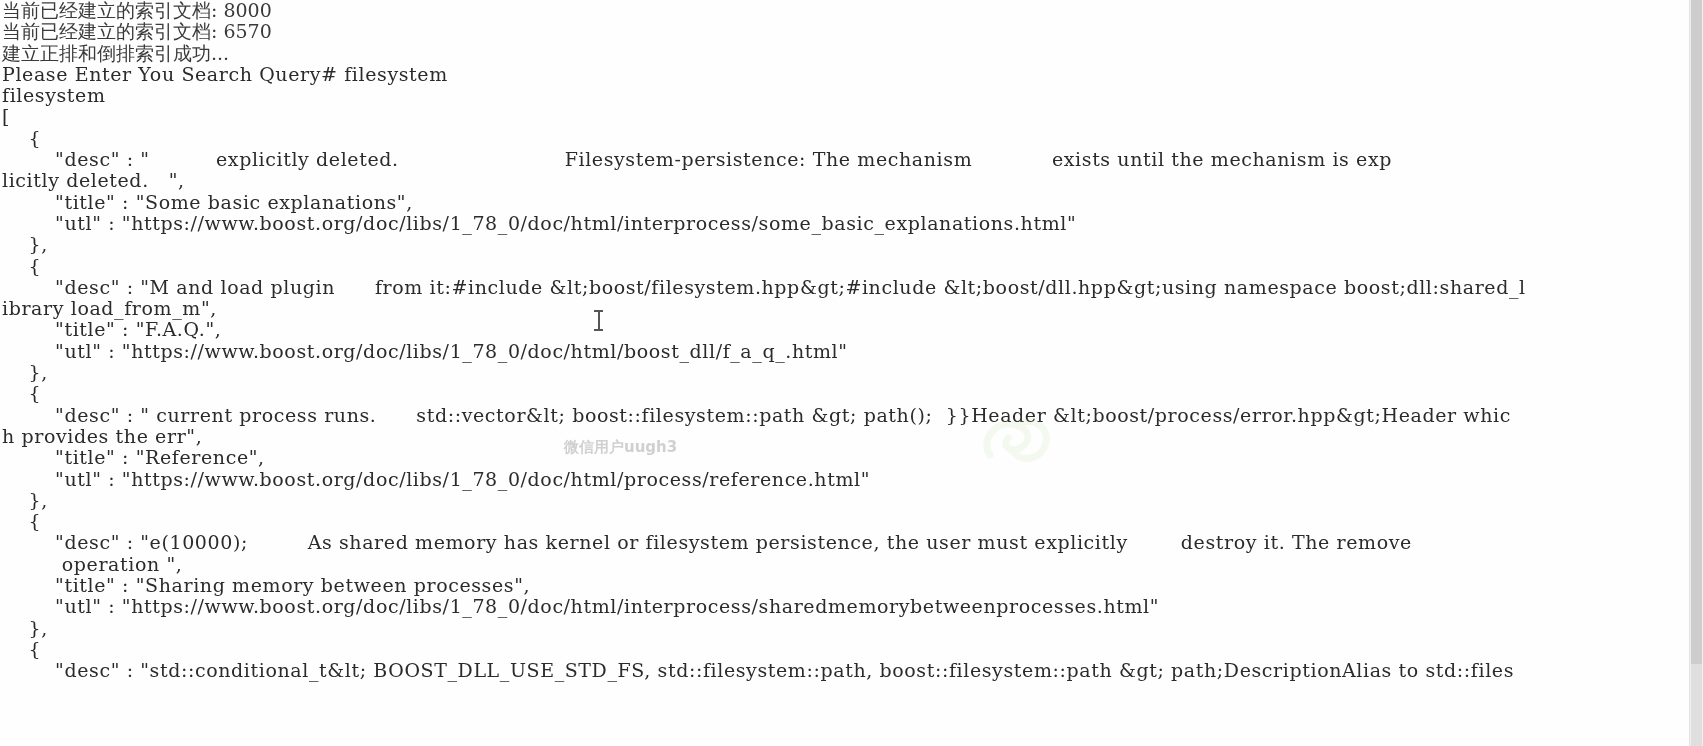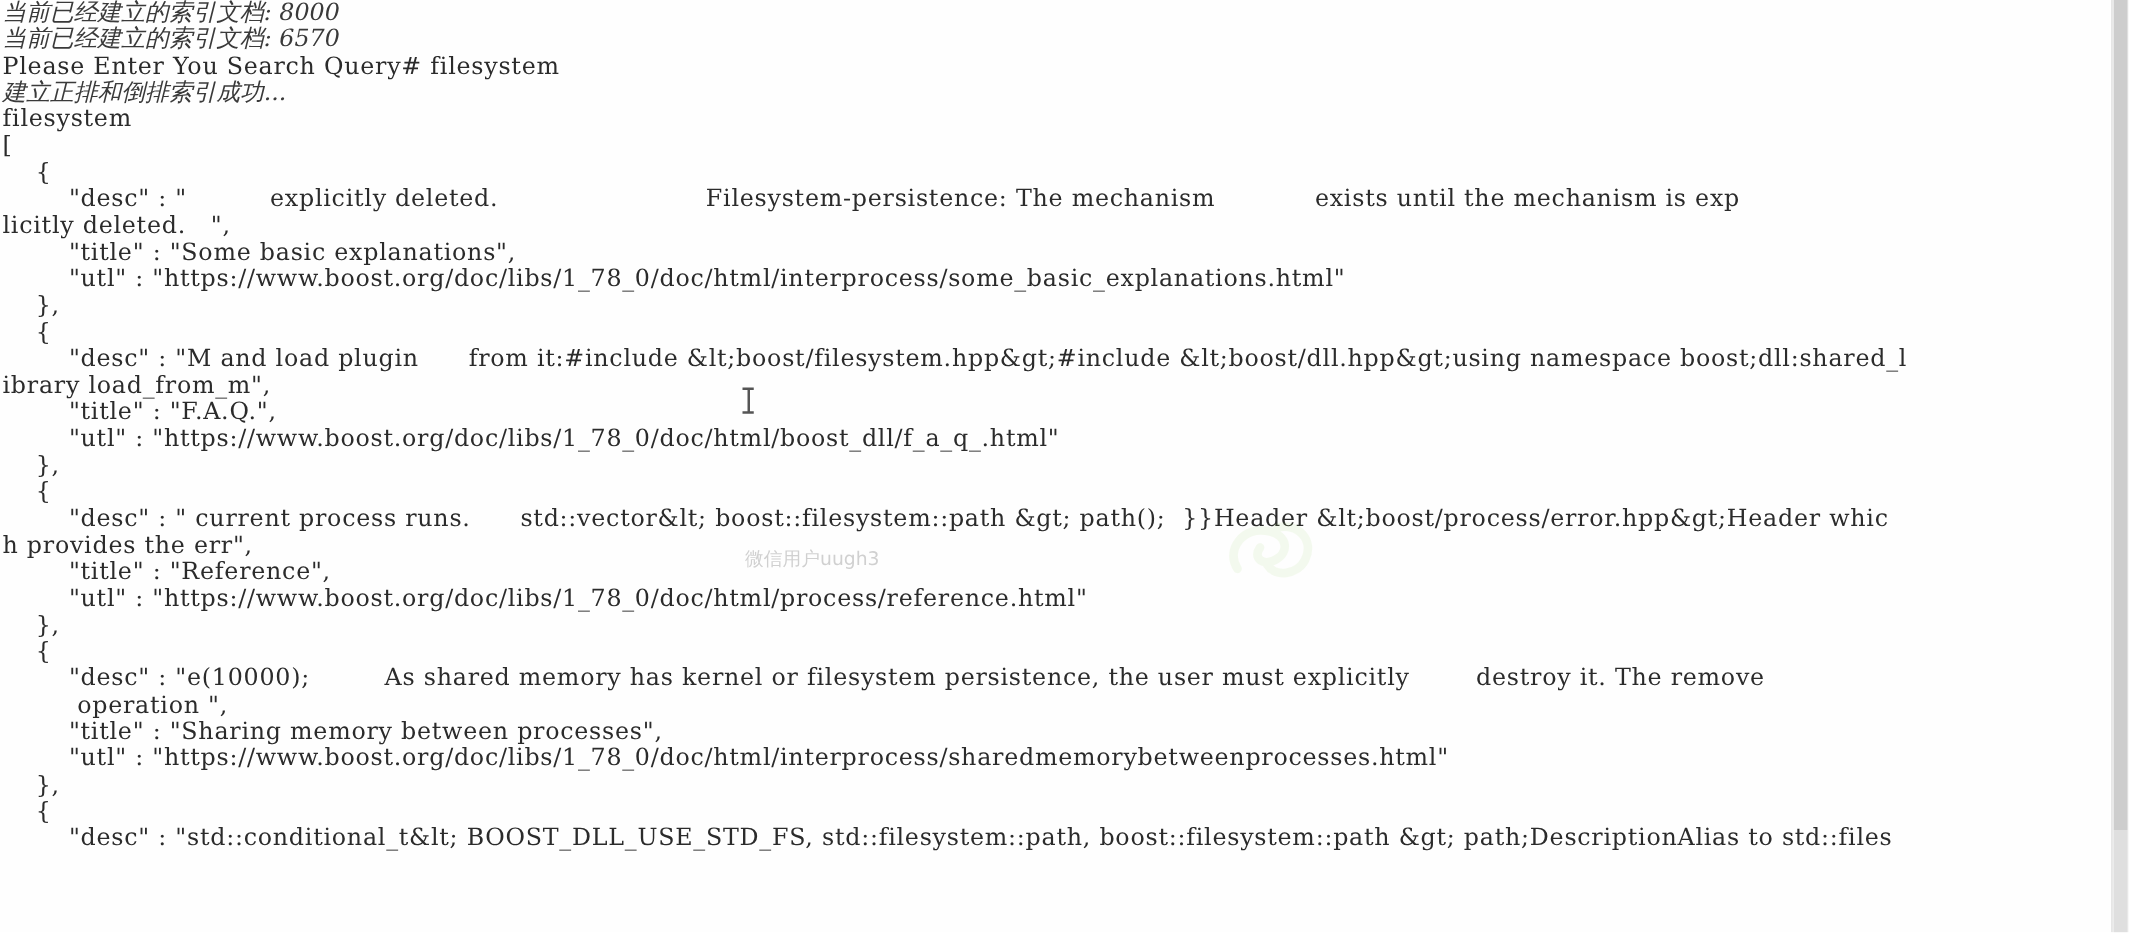--- a/index.html
+++ b/index.html
@@ -32,21 +32,20 @@
     color: #2b2b2b;
     white-space: pre;
     letter-spacing: 0.6px;
     padding-left: 2px;
     font-family: "DejaVu Serif", "Liberation Serif", serif;
     -webkit-font-smoothing: antialiased;
   }
   .line.cjk {
     color: #3a3a3a;
     letter-spacing: 0px;
-    font-style: italic;
   }
   
   #scrollbar-track {
     position: absolute;
     right: 0;
     top: 0;
     width: 13px;
     height: 746px;
     background: #f0f0f0;
     border-left: 1px solid #e2e2e2;
@@ -90,25 +89,25 @@
     left: 0px;
     width: 9px;
     height: 1.6px;
     background: #555;
   }
   #text-cursor .cap-top { top: 1px; }
   #text-cursor .cap-bot { top: 20px; }
   
   #watermark-text {
     position: absolute;
-    left: 596px;
+    left: 564px;
     top: 438px;
     font-family: "DejaVu Sans", "Liberation Sans", sans-serif;
     font-size: 15px;
-    font-weight: normal;
+    font-weight: bold;
     color: #c9c9c9;
     opacity: 0.85;
     pointer-events: none;
     white-space: nowrap;
   }
   #watermark-logo {
     position: absolute;
     left: 960px;
     top: 380px;
     width: 120px;
@@ -119,22 +118,22 @@
   #watermark-logo svg { display: block; }
 </style>
 </head>
 <body>
 
 <div id="screen">
 
   <div id="console">
     <div class="line cjk">当前已经建立的索引文档: 8000</div>
     <div class="line cjk">当前已经建立的索引文档: 6570</div>
+    <div class="line cjk">建立正排和倒排索引成功...</div>
     <div class="line">Please Enter You Search Query# filesystem</div>
-    <div class="line cjk">建立正排和倒排索引成功...</div>
     <div class="line">filesystem</div>
     <div class="line">[</div>
     <div class="line">    {</div>
     <div class="line">        "desc" : "          explicitly deleted.                         Filesystem-persistence: The mechanism            exists until the mechanism is exp</div>
     <div class="line">licitly deleted.   ",</div>
     <div class="line">        "title" : "Some basic explanations",</div>
     <div class="line">        "utl" : "https://www.boost.org/doc/libs/1_78_0/doc/html/interprocess/some_basic_explanations.html"</div>
     <div class="line">    },</div>
     <div class="line">    {</div>
     <div class="line">        "desc" : "M and load plugin      from it:#include &amp;lt;boost/filesystem.hpp&amp;gt;#include &amp;lt;boost/dll.hpp&amp;gt;using namespace boost;dll:shared_l</div>

